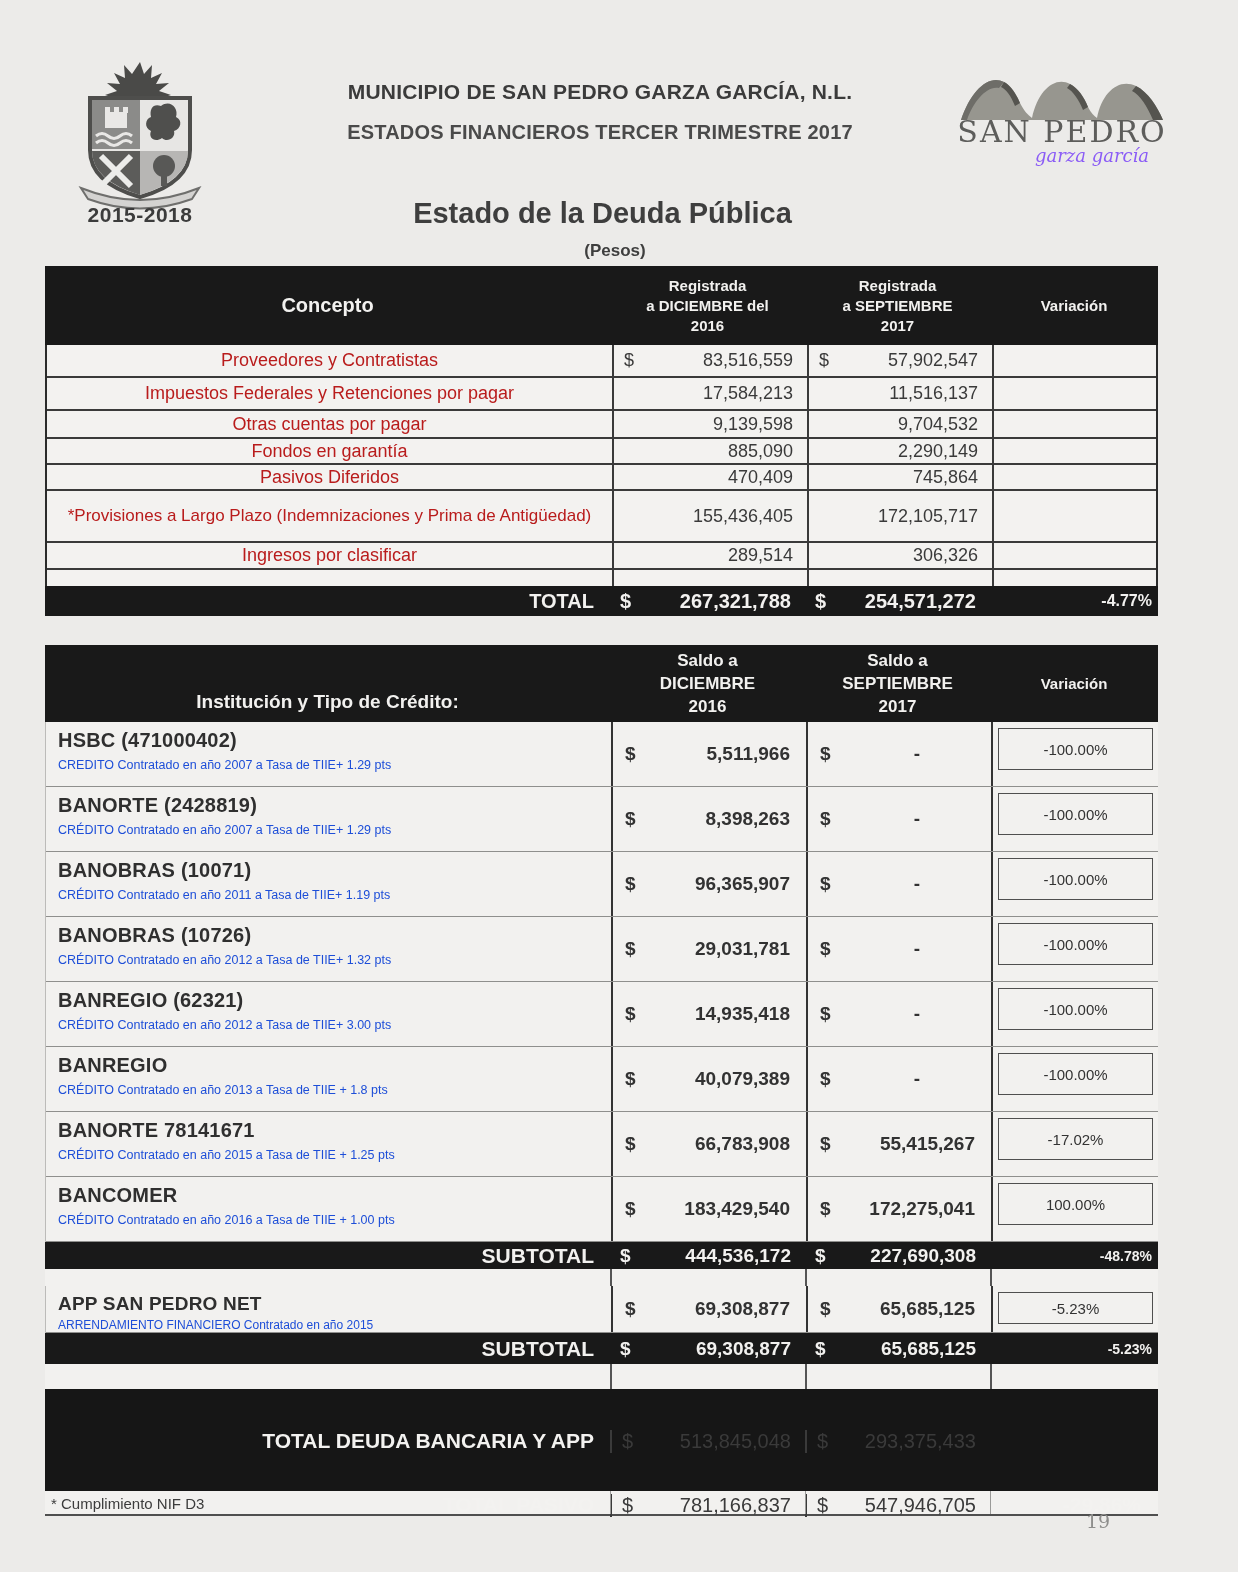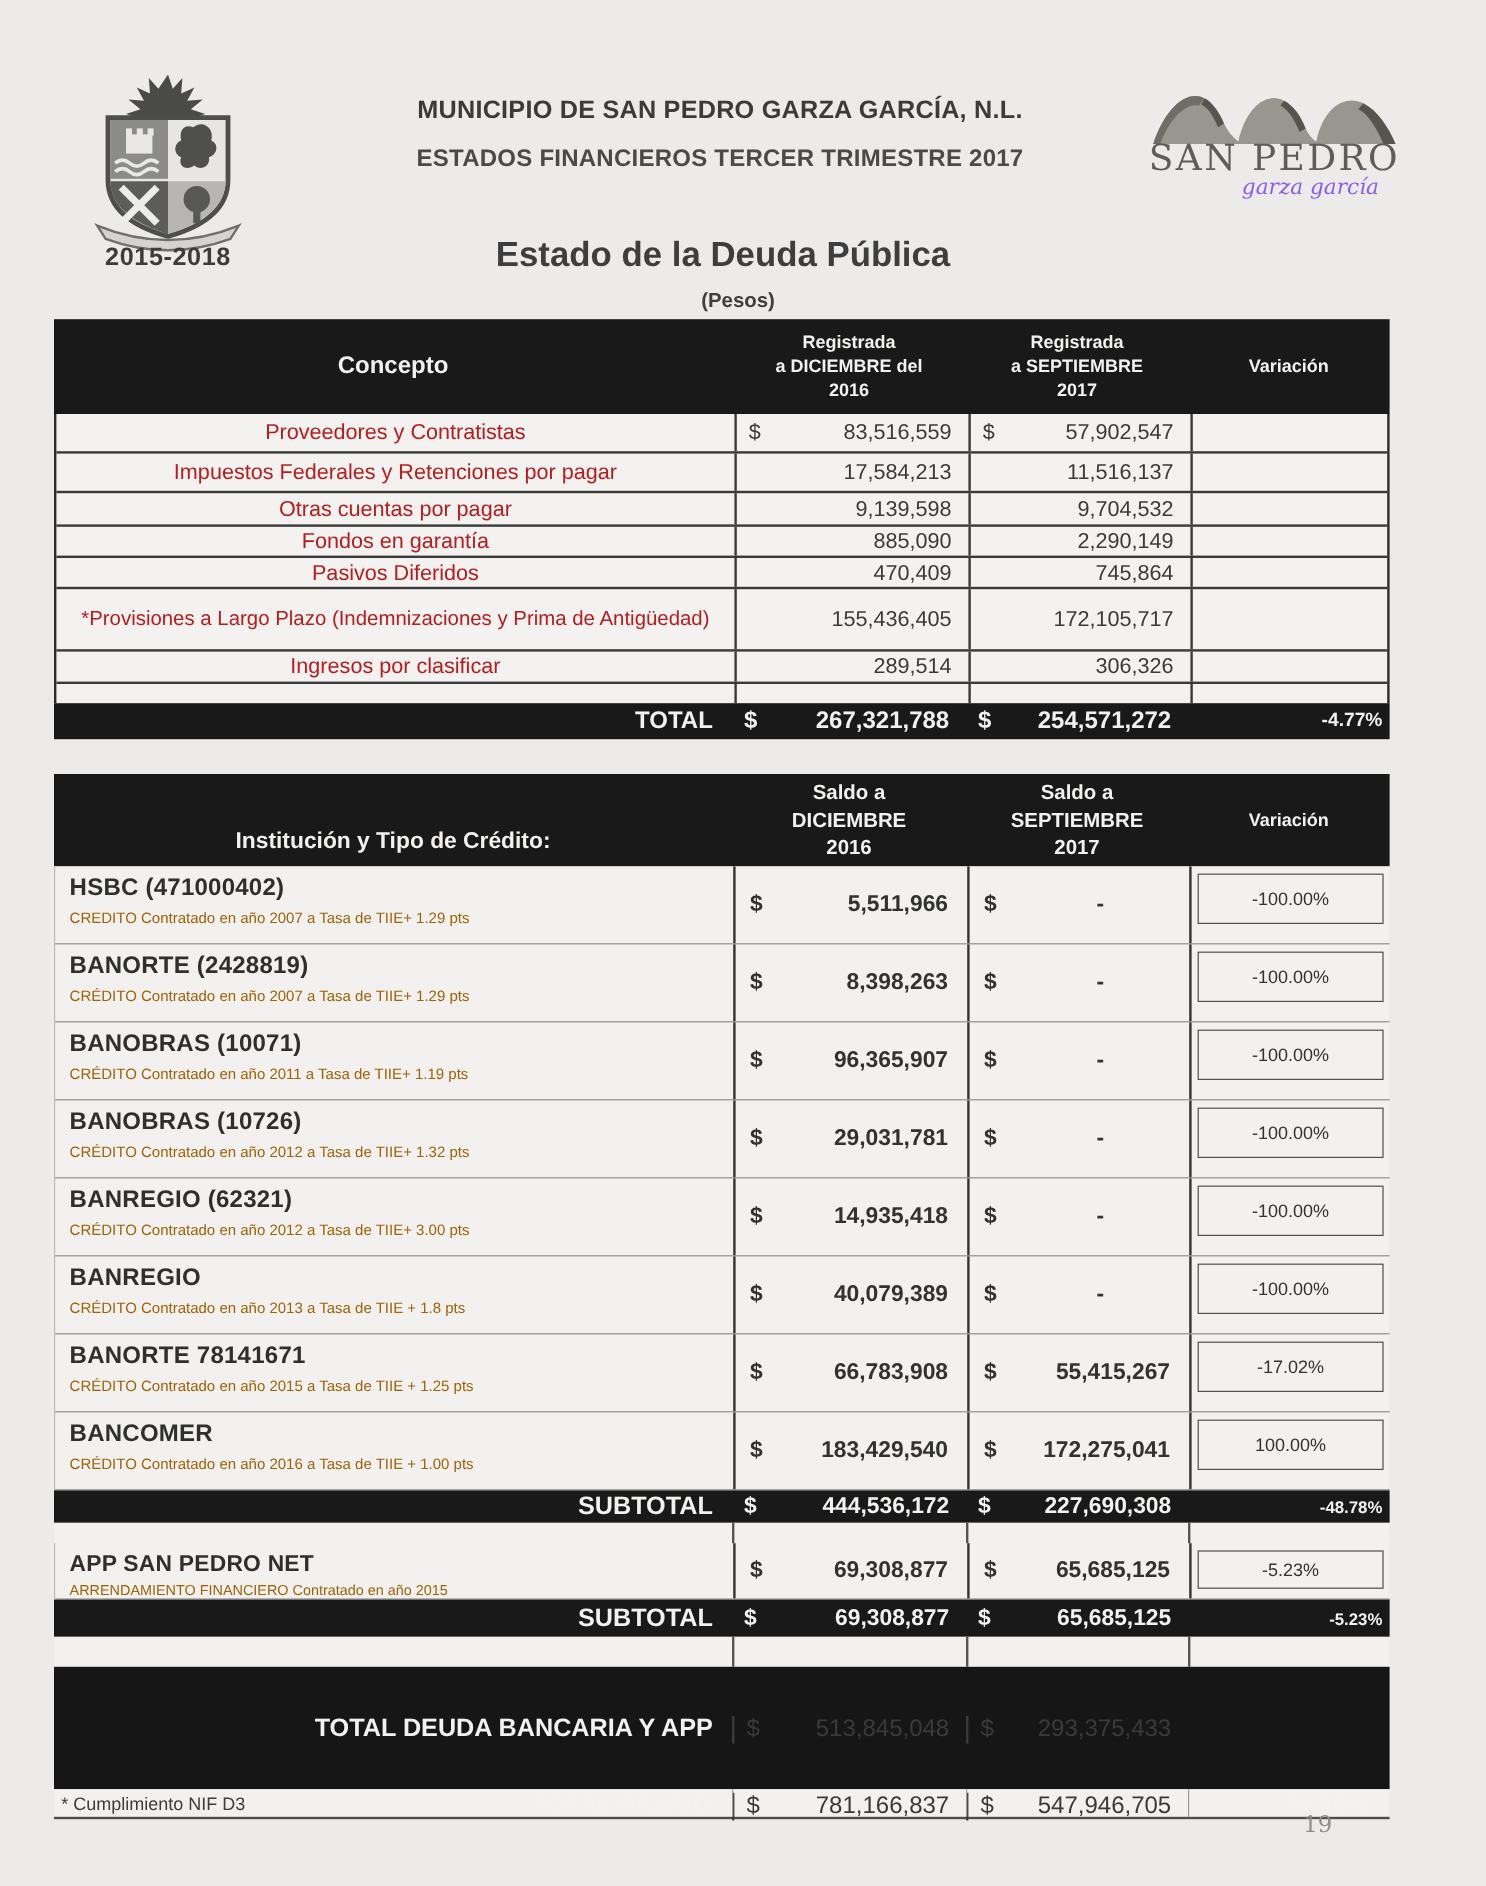--- a/index.html
+++ b/index.html
@@ -55,21 +55,21 @@
   
   .t2head { height:77px; }
   .hinst { display:flex; align-items:flex-end; justify-content:center;
            padding-bottom:9px; font-size:19px; font-weight:700; }
   .hcol2 { display:flex; flex-direction:column; align-items:center; justify-content:center;
            font-size:17px; font-weight:700; line-height:23px; }
   .t2body { background:#f2f1ef; border-left:1px solid #bcbbb9; }
   .t2row { height:65px; border-bottom:1px solid #8f8f8d; }
   .ic { padding:7px 6px 0 12px; }
   .iname { font-size:20px; font-weight:700; color:#2f2f2f; letter-spacing:.2px; }
-  .idesc { font-size:12.5px; color:#a16207; margin-top:6px; }
+  .idesc { font-size:12.5px; color:#1d4ed8; margin-top:6px; }
   .mc2 { display:flex; align-items:center; justify-content:space-between;
          padding:0 16px 0 12px; border-left:2px solid #333; font-size:19px;
          font-weight:700; color:#323232; }
   .vc2 { border-left:2px solid #333; padding:6px 5px 0 5px; }
   .vbox { height:42px; border:1.4px solid #4f4f4f; display:flex; align-items:center;
           justify-content:center; font-size:15px; font-weight:500; color:#333; }
   .dash { padding-right:55px; }
   .approw { height:47px; }
   .approw .iname { font-size:19px; }
   .approw .idesc { font-size:12px; margin-top:3px; }

